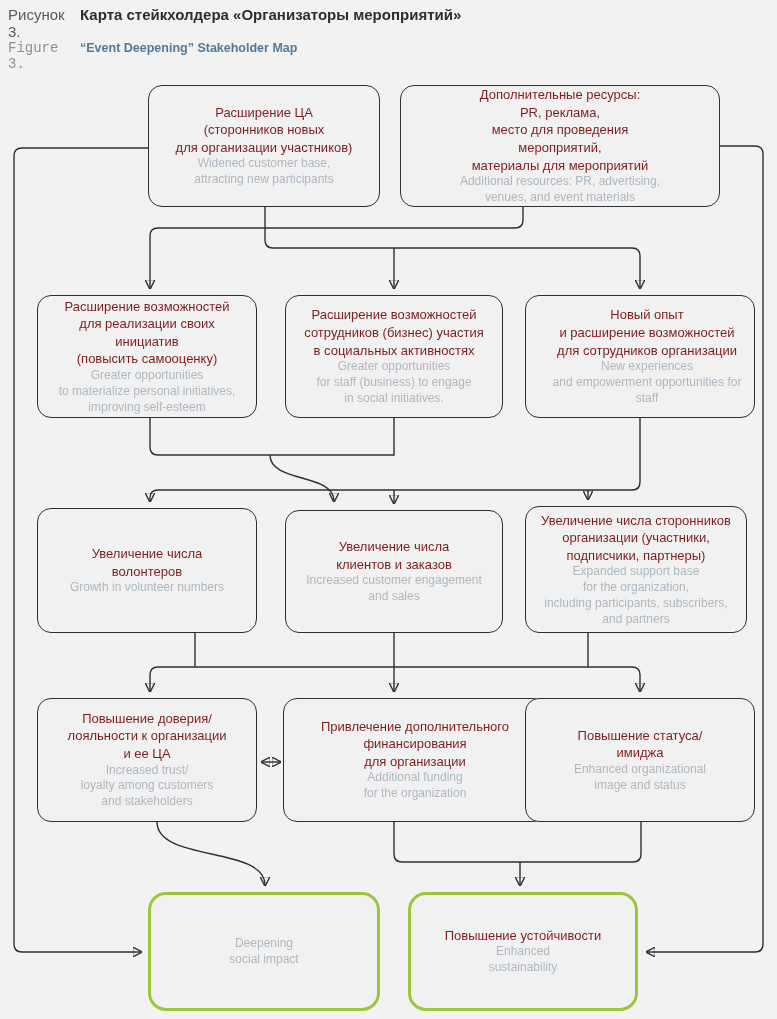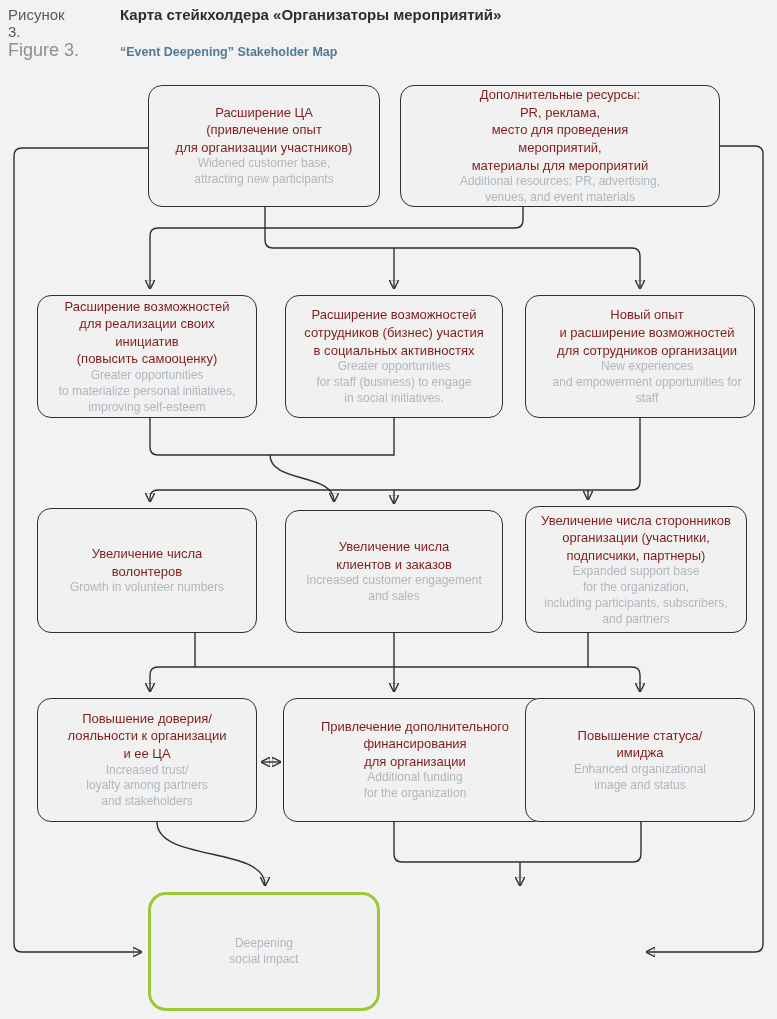--- a/index.html
+++ b/index.html
@@ -4,24 +4,24 @@
 <style>
   html,body{margin:0;padding:0;}
   body{
     width:777px;height:1019px;
     background:#f2f2f2;
     font-family:"Liberation Sans", sans-serif;
     overflow:hidden;
   }
   .stage{position:relative;width:777px;height:1019px;background:#f2f2f2;}
   .header{position:absolute;left:8px;top:6px;width:740px;}
-  .hrow{display:flex;align-items:baseline;gap:40px;}
+  .hrow{display:flex;align-items:baseline;}
   .fig-label-ru{display:inline-block;width:72px;font-size:15px;color:#5a5a5a;}
   .fig-title-ru{font-size:15px;font-weight:bold;color:#2e2e2e;}
-  .fig-label-en{display:inline-block;width:72px;font-size:18px;color:#8f8f8f;}
+  .fig-label-en{display:inline-block;width:72px;font-size:14px;color:#8f8f8f;font-family:Liberation Mono, monospace;}
   .fig-title-en{font-size:12.5px;font-weight:600;color:#527a96;}
   svg.wires{position:absolute;left:0;top:0;width:777px;height:1019px;}
   svg.wires path{fill:none;stroke:#2f2f2f;stroke-width:1.4;}
   .node{
     position:absolute;
     box-sizing:border-box;
     background:#f1f1f1;
     border:1.5px solid #2f2f2f;
     border-radius:14px;
     display:flex;flex-direction:column;justify-content:center;align-items:center;
@@ -77,21 +77,21 @@
     <path d="M632 667 Q640 667 640 675 L640 691" marker-end="url(#ah)"></path>
     <path d="M262 762 L280 762" marker-start="url(#ah)" marker-end="url(#ah)"></path>
     <path d="M508 762 L522 762" marker-start="url(#ah)" marker-end="url(#ah)"></path>
     <path d="M157 822 C157 862 265 846 265 885" marker-end="url(#ah)"></path>
     <path d="M394 822 L394 854 Q394 862 402 862 L633 862 Q641 862 641 854 L641 822"></path>
     <path d="M520 862 L520 885" marker-end="url(#ah)"></path>
   </svg>
 
   <div class="node" style="left:148px;top:85px;width:232px;height:122px;">
     <div class="ru">Расширение ЦА
-(привлечение опыт
+(сторонников новых
 для организации участников)</div>
     <div class="en">Widened customer base,
 attracting new participants</div>
   </div>
 
   <div class="node" style="left:400px;top:85px;width:320px;height:122px;">
     <div class="ru">Дополнительные ресурсы:
 PR, реклама,
 место для проведения
 мероприятий,
@@ -148,21 +148,21 @@
 for the organization,
 including participants, subscribers,
 and partners</div>
   </div>
 
   <div class="node" style="left:37px;top:698px;width:220px;height:124px;">
     <div class="ru">Повышение доверия/
 лояльности к организации
 и ее ЦА</div>
     <div class="en">Increased trust/
-loyalty among partners
+loyalty among customers
 and stakeholders</div>
   </div>
 
   <div class="node" style="left:283px;top:698px;width:264px;height:124px;">
     <div class="ru">Привлечение дополнительного
 финансирования
 для организации</div>
     <div class="en">Additional funding
 for the organization</div>
   </div>
@@ -172,14 +172,19 @@
 имиджа</div>
     <div class="en">Enhanced organizational
 image and status</div>
   </div>
 
   <div class="node green" style="left:148px;top:892px;width:232px;height:119px;">
     <div class="en">Deepening
 social impact</div>
   </div>
 
+  <div class="node green" style="left:408px;top:892px;width:230px;height:119px;">
+    <div class="ru">Повышение устойчивости</div>
+    <div class="en">Enhanced
+sustainability</div>
+  </div>
 
 </div>
 
 </body></html>

